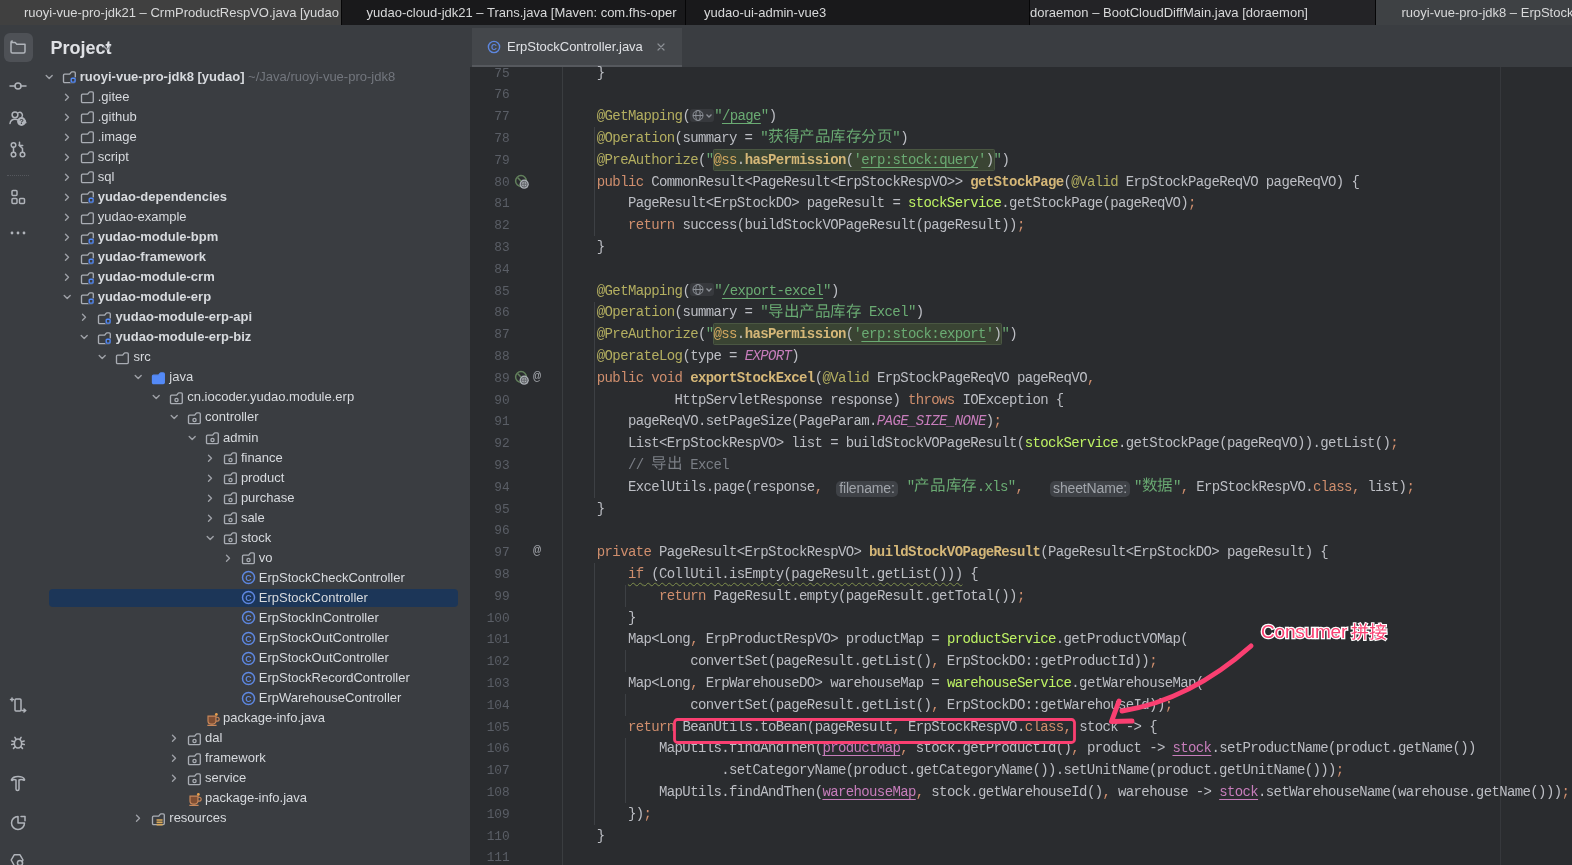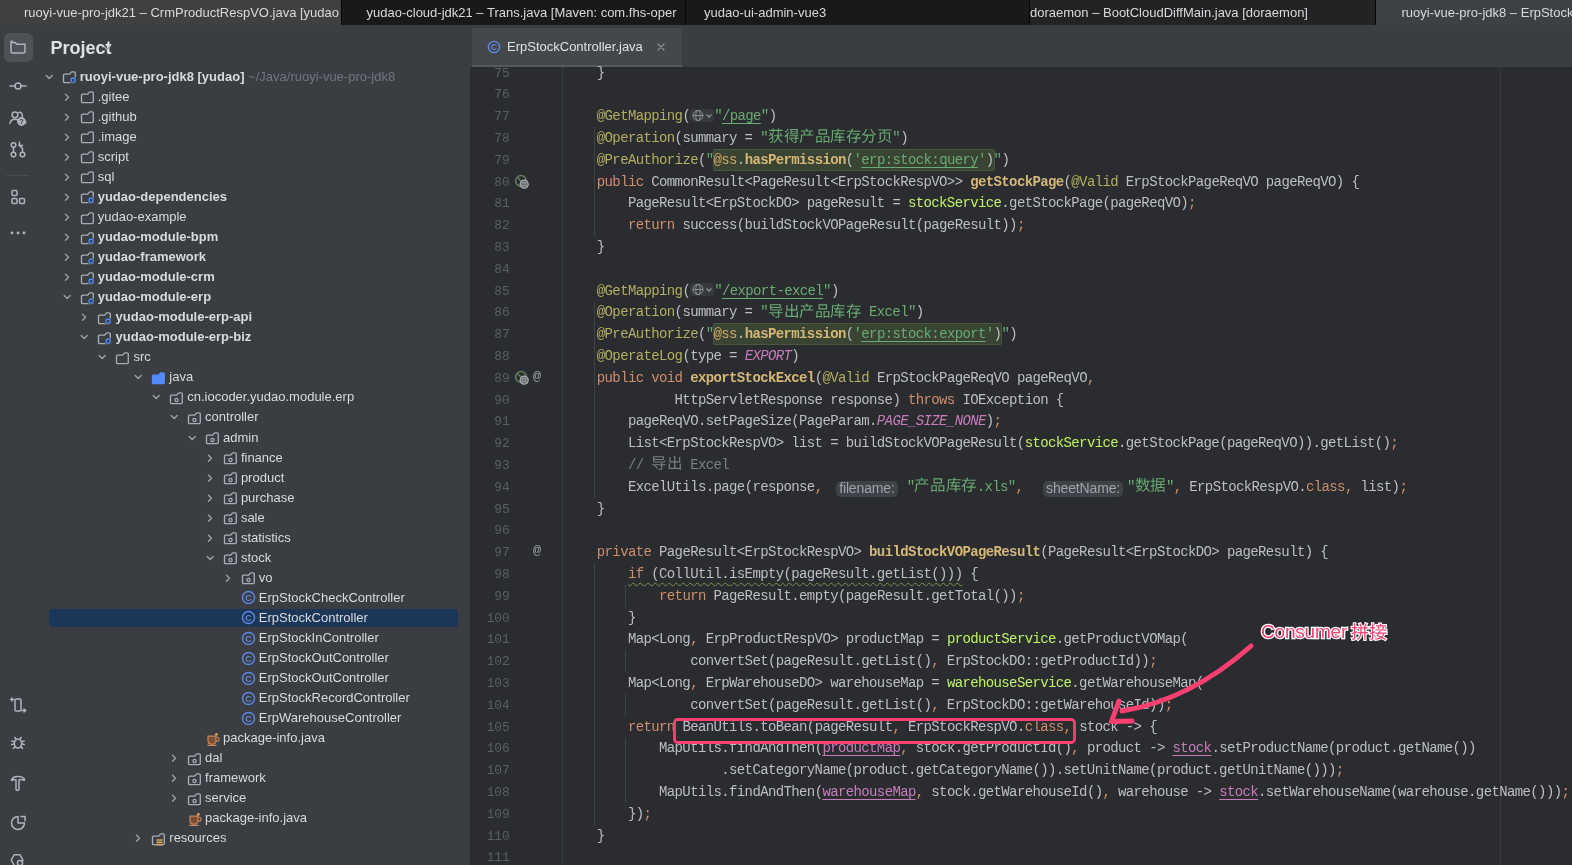--- a/index.html
+++ b/index.html
@@ -327,30 +327,20 @@
       </div>
 <div class="trow">
         <svg class="abs" style="left:167.7px;top:4px" width="12" height="12" viewBox="0 0 12 12" fill="none" stroke="#9da0a6" stroke-width="1.4" stroke-linecap="round" stroke-linejoin="round">
           <path d="M4.5 3.2l3 3-3 3"></path>
         </svg>
         <svg class="abs" style="left:186.7px;top:2.5px" width="15" height="15" viewBox="0 0 14 14">
           <path d="M1.4 5.8a1 1 0 0 1 1-1h4.8l1.3-1.7a1 1 0 0 1 .8-.4h2.1a1 1 0 0 1 1 1v8a1 1 0 0 1-1 1H2.4a1 1 0 0 1-1-1z" stroke="#a9adb4" stroke-width="1.25" fill="none" stroke-linejoin="round"></path>
           <circle cx="7" cy="9.4" r="1.5" fill="none" stroke="#a9adb4" stroke-width="1.2"></circle>
         </svg>
         <div class="lb" style="left:204.9px">sale</div>
-      </div>
-<div class="trow">
-        <svg class="abs" style="left:167.7px;top:4px" width="12" height="12" viewBox="0 0 12 12" fill="none" stroke="#9da0a6" stroke-width="1.4" stroke-linecap="round" stroke-linejoin="round">
-          <path d="M4.5 3.2l3 3-3 3"></path>
-        </svg>
-        <svg class="abs" style="left:186.7px;top:2.5px" width="15" height="15" viewBox="0 0 14 14">
-          <path d="M1.4 5.8a1 1 0 0 1 1-1h4.8l1.3-1.7a1 1 0 0 1 .8-.4h2.1a1 1 0 0 1 1 1v8a1 1 0 0 1-1 1H2.4a1 1 0 0 1-1-1z" stroke="#a9adb4" stroke-width="1.25" fill="none" stroke-linejoin="round"></path>
-          <circle cx="7" cy="9.4" r="1.5" fill="none" stroke="#a9adb4" stroke-width="1.2"></circle>
-        </svg>
-        <div class="lb" style="left:204.9px">statistics</div>
       </div>
 <div class="trow">
         <svg class="abs" style="left:167.7px;top:4px" width="12" height="12" viewBox="0 0 12 12" fill="none" stroke="#9da0a6" stroke-width="1.4" stroke-linecap="round" stroke-linejoin="round">
           <path d="M3.2 4.5l3 3 3-3"></path>
         </svg>
         <svg class="abs" style="left:186.7px;top:2.5px" width="15" height="15" viewBox="0 0 14 14">
           <path d="M1.4 5.8a1 1 0 0 1 1-1h4.8l1.3-1.7a1 1 0 0 1 .8-.4h2.1a1 1 0 0 1 1 1v8a1 1 0 0 1-1 1H2.4a1 1 0 0 1-1-1z" stroke="#a9adb4" stroke-width="1.25" fill="none" stroke-linejoin="round"></path>
           <circle cx="7" cy="9.4" r="1.5" fill="none" stroke="#a9adb4" stroke-width="1.2"></circle>
         </svg>
         <div class="lb" style="left:204.9px">stock</div>
@@ -597,21 +587,21 @@
           </svg><svg class="cj" style="width:15.557px;height:15.557px" viewBox="0 0 1000 1000">
             <path transform="translate(0,880) scale(1,-1)" d="M104 341V-21H814V-78H895V341H814V54H539V404H855V750H774V477H539V839H457V477H228V749H150V404H457V54H187V341Z" fill="#7a7e85"></path>
           </svg> Excel</span></div><div>        ExcelUtils.<span class="i">page</span>(response<span class="k">,</span> <span class="pill" style="margin-left:6px;margin-right:9px">filename:</span><span class="s">"</span><svg class="cj" style="width:15.557px;height:15.557px" viewBox="0 0 1000 1000">
           <path transform="translate(0,880) scale(1,-1)" d="M263 612C296 567 333 506 348 466L416 497C400 536 361 596 328 639ZM689 634C671 583 636 511 607 464H124V327C124 221 115 73 35 -36C52 -45 85 -72 97 -87C185 31 202 206 202 325V390H928V464H683C711 506 743 559 770 606ZM425 821C448 791 472 752 486 720H110V648H902V720H572L575 721C561 755 530 805 500 841Z" fill="#6aab73"></path>
         </svg><svg class="cj" style="width:15.557px;height:15.557px" viewBox="0 0 1000 1000">
           <path transform="translate(0,880) scale(1,-1)" d="M302 726H701V536H302ZM229 797V464H778V797ZM83 357V-80H155V-26H364V-71H439V357ZM155 47V286H364V47ZM549 357V-80H621V-26H849V-74H925V357ZM621 47V286H849V47Z" fill="#6aab73"></path>
         </svg><svg class="cj" style="width:15.557px;height:15.557px" viewBox="0 0 1000 1000">
           <path transform="translate(0,880) scale(1,-1)" d="M325 245C334 253 368 259 419 259H593V144H232V74H593V-79H667V74H954V144H667V259H888V327H667V432H593V327H403C434 373 465 426 493 481H912V549H527L559 621L482 648C471 615 458 581 444 549H260V481H412C387 431 365 393 354 377C334 344 317 322 299 318C308 298 321 260 325 245ZM469 821C486 797 503 766 515 739H121V450C121 305 114 101 31 -42C49 -50 82 -71 95 -85C182 67 195 295 195 450V668H952V739H600C588 770 565 809 542 840Z" fill="#6aab73"></path>
         </svg><svg class="cj" style="width:15.557px;height:15.557px" viewBox="0 0 1000 1000">
           <path transform="translate(0,880) scale(1,-1)" d="M613 349V266H335V196H613V10C613 -4 610 -8 592 -9C574 -10 514 -10 448 -8C458 -29 468 -58 471 -79C557 -79 613 -79 647 -68C680 -56 689 -35 689 9V196H957V266H689V324C762 370 840 432 894 492L846 529L831 525H420V456H761C718 416 663 375 613 349ZM385 840C373 797 359 753 342 709H63V637H311C246 499 153 370 31 284C43 267 61 235 69 216C112 247 152 282 188 320V-78H264V411C316 481 358 557 394 637H939V709H424C438 746 451 784 462 821Z" fill="#6aab73"></path>
-        </svg><span class="s">.xls"</span><span class="k">,</span> <span class="pill" style="margin-left:12px;margin-right:4px">sheetName:</span><span class="s">"</span><svg class="cj" style="width:15.557px;height:15.557px" viewBox="0 0 1000 1000">
+        </svg><span class="s">.xls"</span><span class="k">,</span> <span class="pill" style="margin-left:19px;margin-right:4px">sheetName:</span><span class="s">"</span><svg class="cj" style="width:15.557px;height:15.557px" viewBox="0 0 1000 1000">
           <path transform="translate(0,880) scale(1,-1)" d="M443 821C425 782 393 723 368 688L417 664C443 697 477 747 506 793ZM88 793C114 751 141 696 150 661L207 686C198 722 171 776 143 815ZM410 260C387 208 355 164 317 126C279 145 240 164 203 180C217 204 233 231 247 260ZM110 153C159 134 214 109 264 83C200 37 123 5 41 -14C54 -28 70 -54 77 -72C169 -47 254 -8 326 50C359 30 389 11 412 -6L460 43C437 59 408 77 375 95C428 152 470 222 495 309L454 326L442 323H278L300 375L233 387C226 367 216 345 206 323H70V260H175C154 220 131 183 110 153ZM257 841V654H50V592H234C186 527 109 465 39 435C54 421 71 395 80 378C141 411 207 467 257 526V404H327V540C375 505 436 458 461 435L503 489C479 506 391 562 342 592H531V654H327V841ZM629 832C604 656 559 488 481 383C497 373 526 349 538 337C564 374 586 418 606 467C628 369 657 278 694 199C638 104 560 31 451 -22C465 -37 486 -67 493 -83C595 -28 672 41 731 129C781 44 843 -24 921 -71C933 -52 955 -26 972 -12C888 33 822 106 771 198C824 301 858 426 880 576H948V646H663C677 702 689 761 698 821ZM809 576C793 461 769 361 733 276C695 366 667 468 648 576Z" fill="#6aab73"></path>
         </svg><svg class="cj" style="width:15.557px;height:15.557px" viewBox="0 0 1000 1000">
           <path transform="translate(0,880) scale(1,-1)" d="M484 238V-81H550V-40H858V-77H927V238H734V362H958V427H734V537H923V796H395V494C395 335 386 117 282 -37C299 -45 330 -67 344 -79C427 43 455 213 464 362H663V238ZM468 731H851V603H468ZM468 537H663V427H467L468 494ZM550 22V174H858V22ZM167 839V638H42V568H167V349C115 333 67 319 29 309L49 235L167 273V14C167 0 162 -4 150 -4C138 -5 99 -5 56 -4C65 -24 75 -55 77 -73C140 -74 179 -71 203 -59C228 -48 237 -27 237 14V296L352 334L341 403L237 370V568H350V638H237V839Z" fill="#6aab73"></path>
         </svg><span class="s">"</span><span class="k">,</span> ErpStockRespVO.<span class="k">class</span><span class="k">,</span> list)<span class="k">;</span></div><div>    }</div><div></div><div>    <span class="k">private </span>PageResult&lt;ErpStockRespVO&gt; <span class="de">buildStockVOPageResult</span>(PageResult&lt;ErpStockDO&gt; pageResult) {</div><div>        <span class="wv"><span class="k">if</span> (CollUtil.<span class="i">isEmpty</span>(pageResult.getList()))</span> {</div><div>            <span class="k">return </span>PageResult.<span class="i">empty</span>(pageResult.getTotal())<span class="k">;</span></div><div>        }</div><div>        Map&lt;Long<span class="k">,</span> ErpProductRespVO&gt; productMap = <span class="f">productService</span>.getProductVOMap(</div><div>                <span class="i">convertSet</span>(pageResult.getList()<span class="k">,</span> ErpStockDO::getProductId))<span class="k">;</span></div><div>        Map&lt;Long<span class="k">,</span> ErpWarehouseDO&gt; warehouseMap = <span class="f">warehouseService</span>.getWarehouseMap(</div><div>                <span class="i">convertSet</span>(pageResult.getList()<span class="k">,</span> ErpStockDO::getWarehouseId))<span class="k">;</span></div><div>        <span class="k">return </span>BeanUtils.<span class="i">toBean</span>(pageResult<span class="k">,</span> ErpStockRespVO.<span class="k">class</span><span class="k">,</span> stock -&gt; {</div><div>            MapUtils.<span class="i">findAndThen</span>(<span class="pu">productMap</span><span class="k">,</span> stock.getProductId()<span class="k">,</span> product -&gt; <span class="pu">stock</span>.setProductName(product.getName())</div><div>                    .setCategoryName(product.getCategoryName()).setUnitName(product.getUnitName()))<span class="k">;</span></div><div>            MapUtils.<span class="i">findAndThen</span>(<span class="pu">warehouseMap</span><span class="k">,</span> stock.getWarehouseId()<span class="k">,</span> warehouse -&gt; <span class="pu">stock</span>.setWarehouseName(warehouse.getName()))<span class="k">;</span></div><div>        })<span class="k">;</span></div><div>    }</div><div></div></div>
 </div>
 <svg class="abs" style="left:0;top:0;pointer-events:none" width="1572" height="865" viewBox="0 0 1572 865">
 <rect x="674.5" y="719.5" width="400" height="23" rx="3" fill="none" stroke="#fa3f71" stroke-width="2.8"></rect>
 <path d="M1251 646 Q1190 700 1122 711" fill="none" stroke="#fa3f71" stroke-width="5" stroke-linecap="round"></path>
 <path d="M1119 701 L1111.5 721.5 L1132 721" fill="none" stroke="#fa3f71" stroke-width="5" stroke-linejoin="round" stroke-linecap="round"></path>
 <text x="1261" y="638" font-family="Liberation Sans" font-size="19" font-weight="400" fill="#fa3f71" stroke="#ffffff" stroke-width="2.6" paint-order="stroke" letter-spacing="-0.2">Consumer</text>

